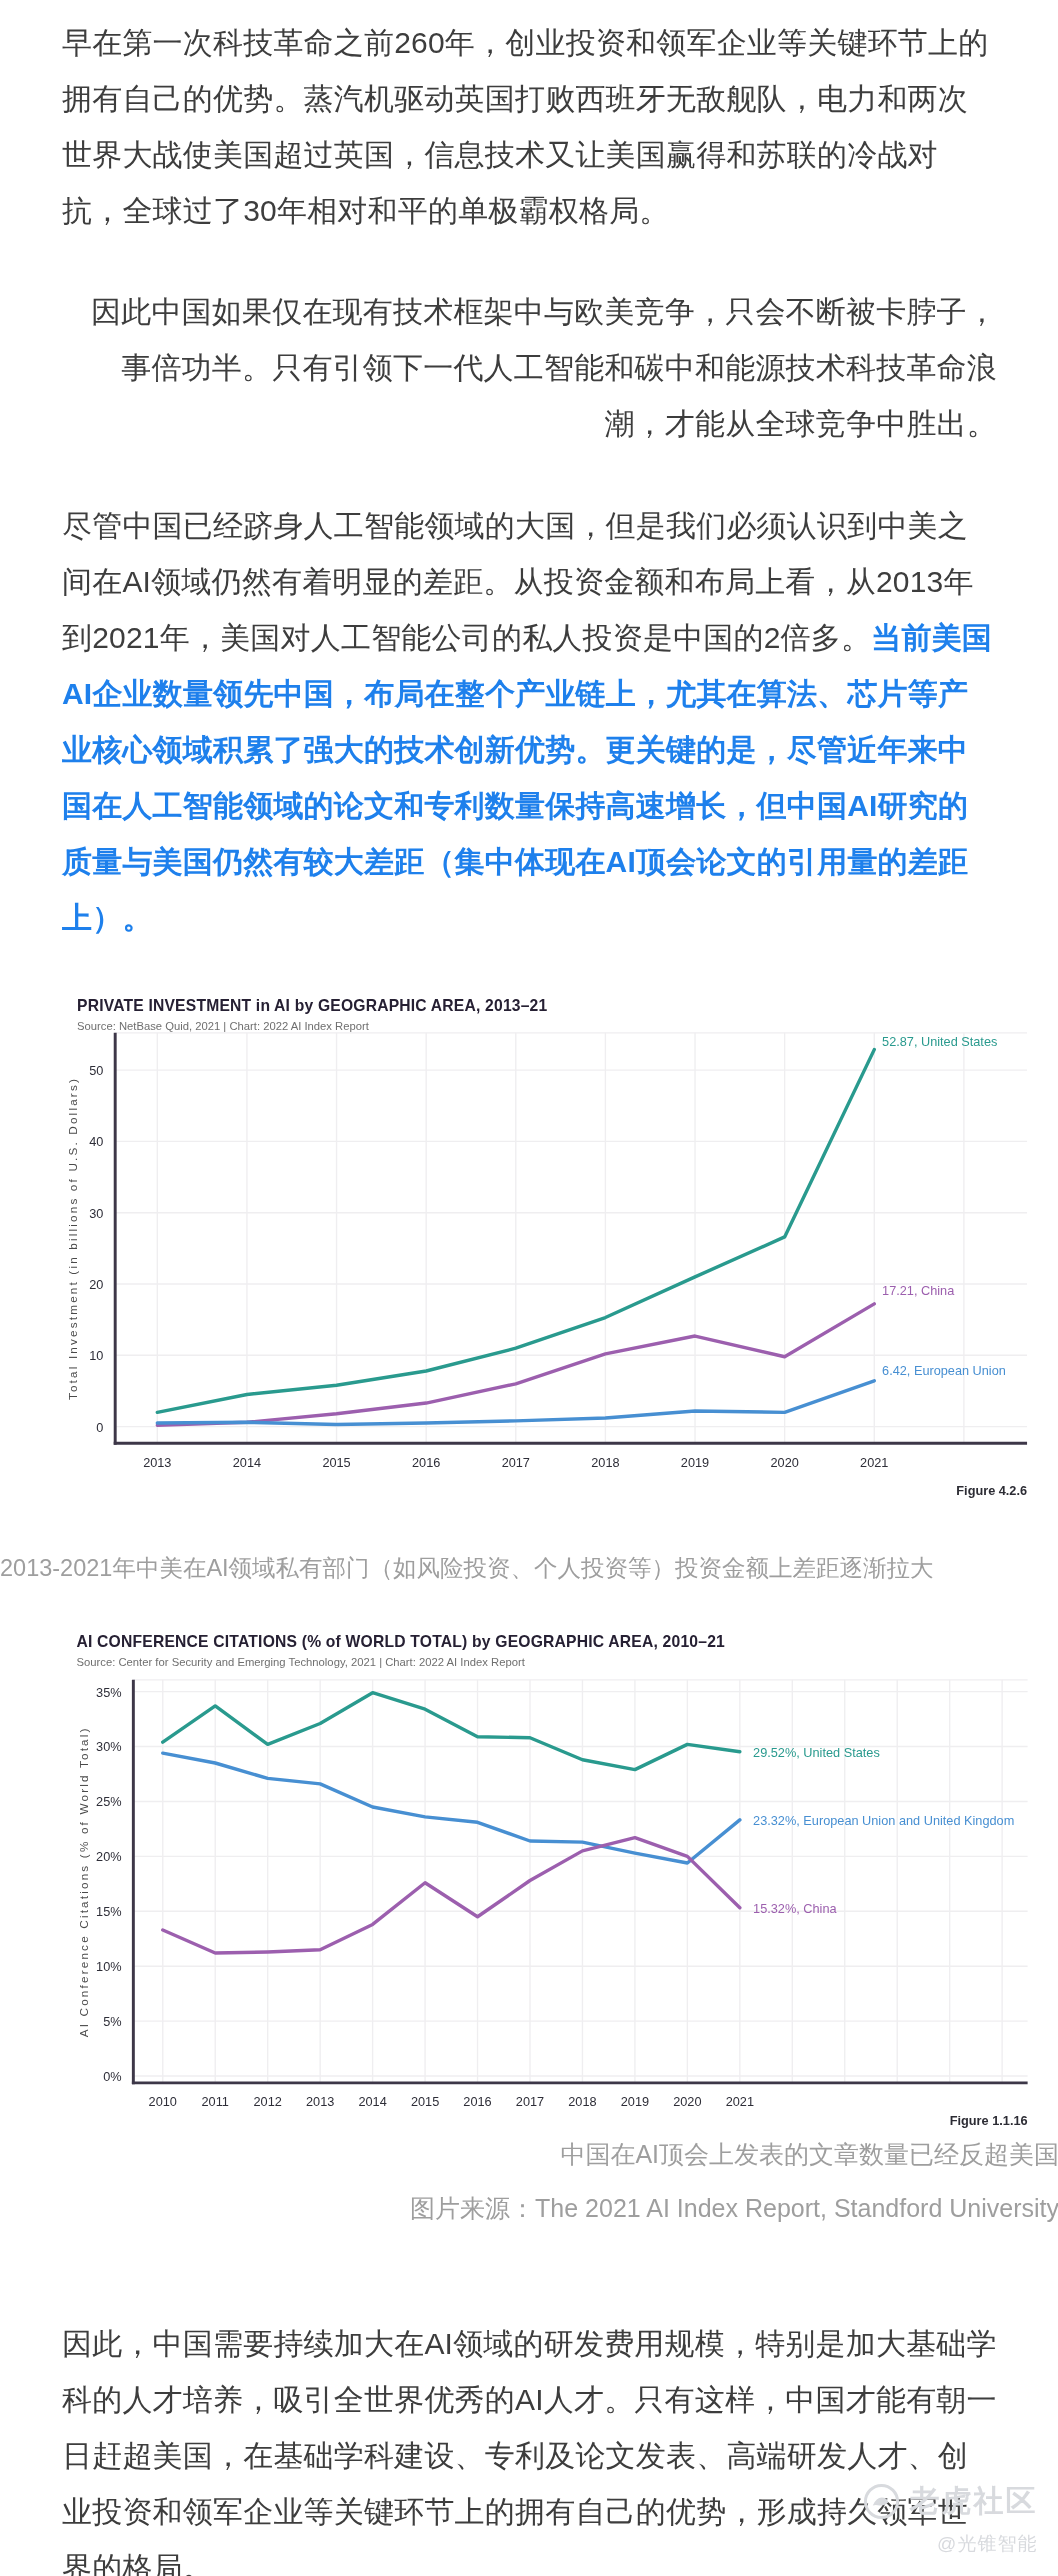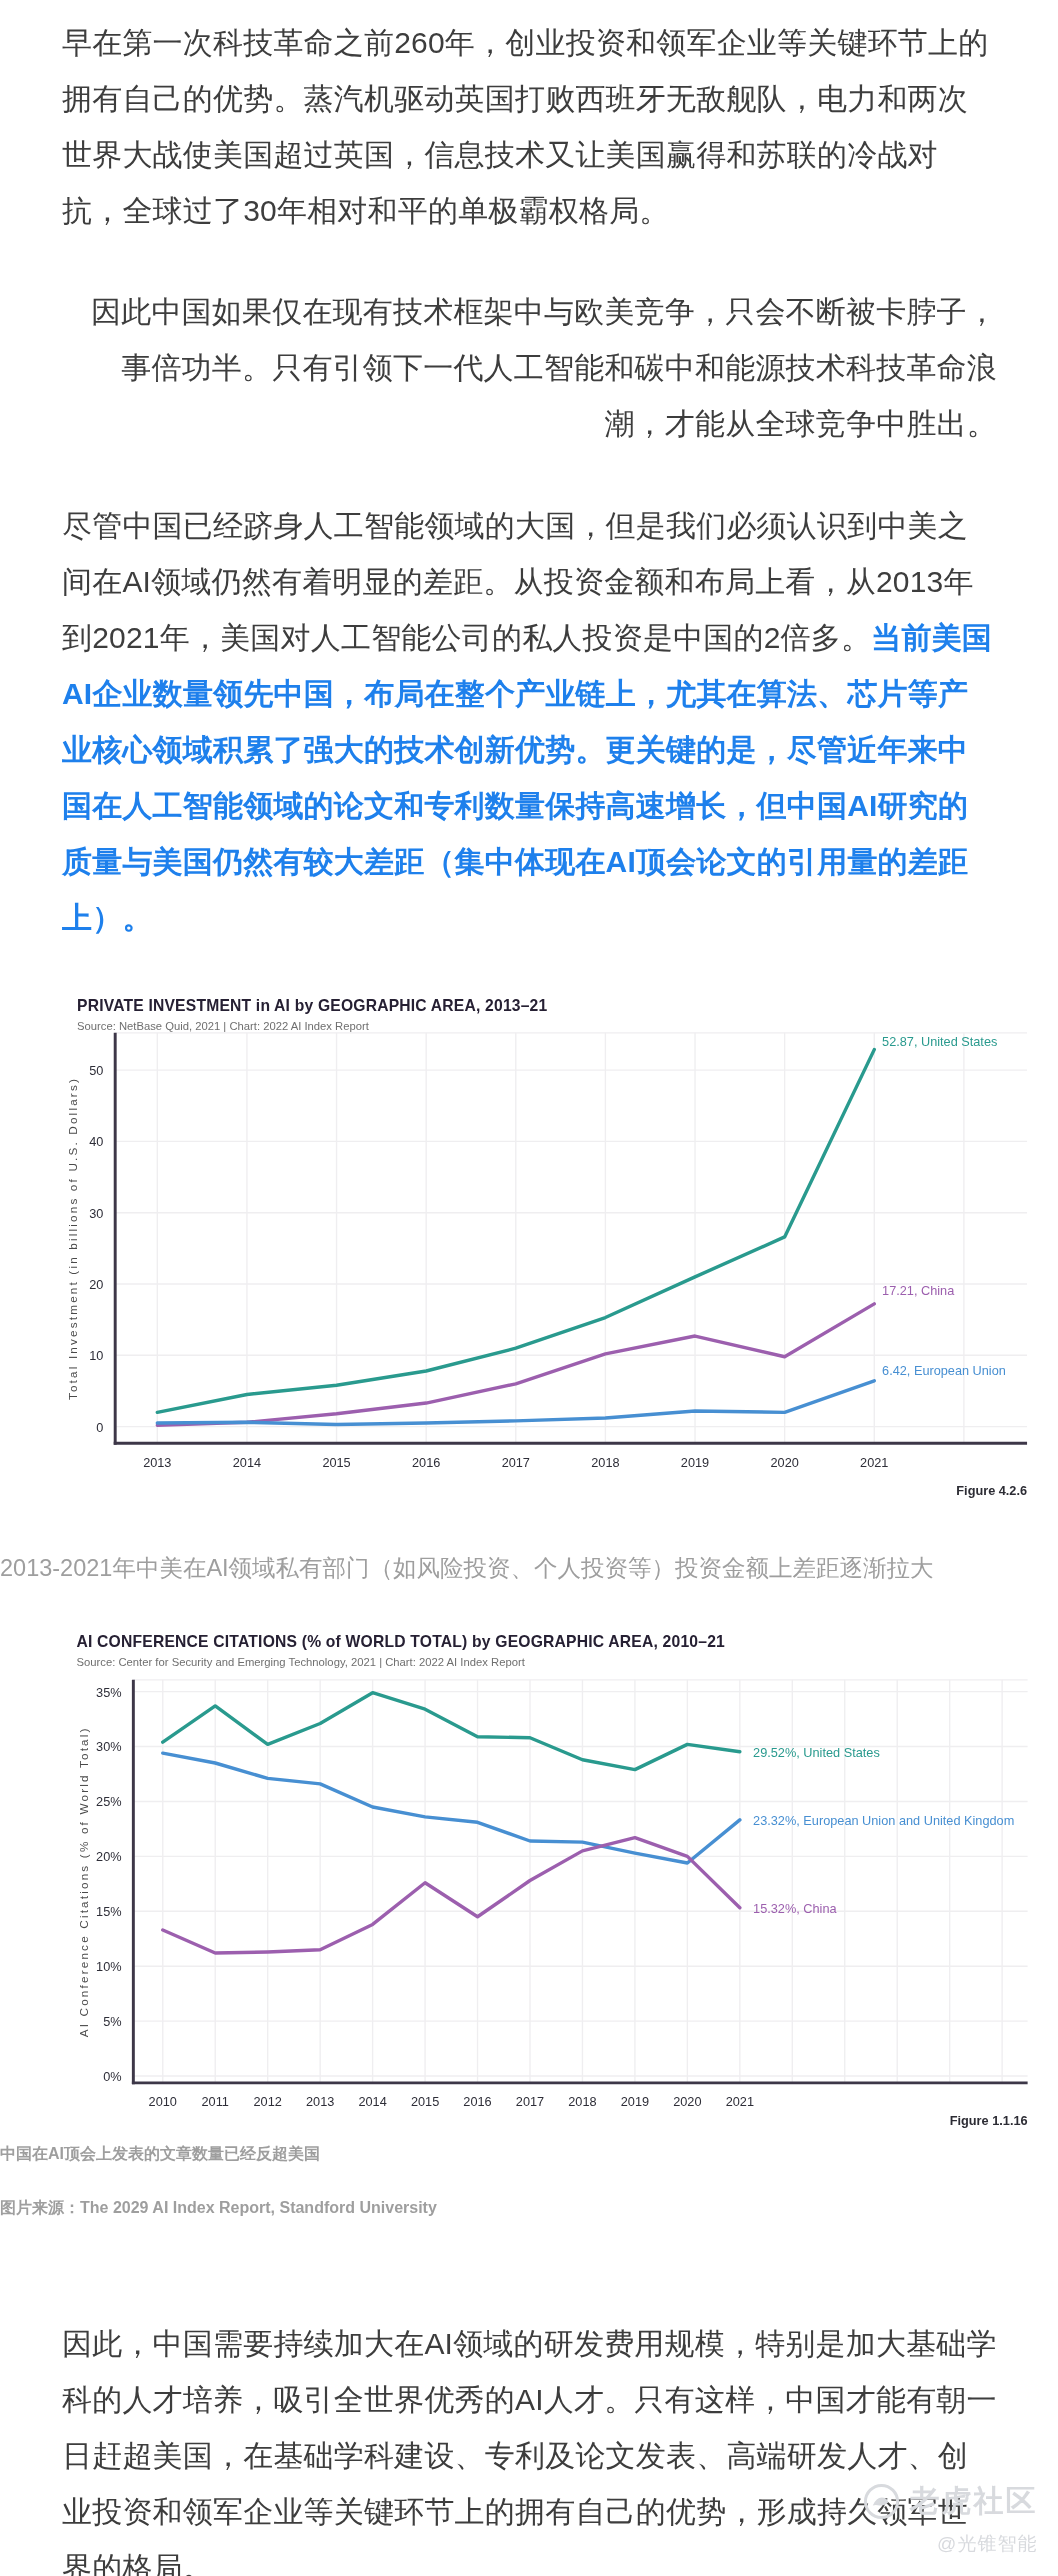--- a/index.html
+++ b/index.html
@@ -18,22 +18,22 @@
   .p3 { margin-bottom:0; }
   .p4 { margin-top:66px; }
   .highlight { color:#1e80ec; font-weight:bold; }
   .chart-svg { display:block; }
   #chart1-svg { margin-top:33px; }
   #chart2-svg { margin-top:28px; }
   .caption-1 {
     margin-top:47px; color:#9e9e9e;
     font-size:23.5px; line-height:37px;
   }
-  .captions-2 { margin-top:-7.8px; text-align:left; color:#9e9e9e;
-    font-size:16px; line-height:54px;font-weight:bold; }
+  .captions-2 { margin-top:-7.8px; text-align:right; color:#9e9e9e;
+    font-size:25px; line-height:54px; }
   
   .c-title   { font-family:"Liberation Sans",sans-serif; font-size:16px; font-weight:700; fill:#262033; letter-spacing:0.2px; }
   .c-source  { font-family:"Liberation Sans",sans-serif; font-size:11.5px; fill:#6f6f6f; }
   .c-ylabel  { font-family:"Liberation Sans",sans-serif; font-size:12px; fill:#4a4a4a; letter-spacing:2.2px; }
   .c-figure  { font-family:"Liberation Sans",sans-serif; font-size:13px; font-weight:600; fill:#2c2c34; }
   .ytick,.xtick { font-family:"Liberation Sans",sans-serif; font-size:13px; fill:#2e2e38; }
   .endlabel  { font-family:"Liberation Sans",sans-serif; font-size:13px; }
   line.grid  { stroke:#efeef0; stroke-width:1.4; }
   line.axis  { stroke:#3d3748; stroke-width:3; }
   .watermark {
@@ -167,21 +167,21 @@
       <text x="768" y="144.37600000000003" class="endlabel" text-anchor="start" fill="#299a8e">29.52%, United States</text>
       <polyline points="166,140.72000000000003 219.5,150.8 273,166.48000000000002 326.5,172.07999999999998 380,195.60000000000002 433.5,205.68 487,211.27999999999997 540.5,230.32000000000002 594,231.44 647.5,242.64000000000001 701,252.72000000000003 754.5,208.81600000000003" fill="none" stroke="#478fd2" stroke-width="3.5" stroke-linejoin="round" stroke-linecap="round"></polyline>
       <text x="768" y="213.81600000000003" class="endlabel" text-anchor="start" fill="#478fd2">23.32%, European Union and United Kingdom</text>
       <polyline points="166,321.03999999999996 219.5,344.56 273,343.44 326.5,341.20000000000005 380,315.44 433.5,272.88 487,307.6 540.5,270.64 594,240.4 647.5,226.96000000000004 701,246 754.5,298.416" fill="none" stroke="#9c5fae" stroke-width="3.5" stroke-linejoin="round" stroke-linecap="round"></polyline>
       <text x="768" y="303.416" class="endlabel" text-anchor="start" fill="#9c5fae">15.32%, China</text>
     </g>
 </svg>
 
 <div class="captions-2">
   <div>中国在AI顶会上发表的文章数量已经反超美国</div>
-  <div>图片来源：The 2029 AI Index Report, Standford University</div>
+  <div>图片来源：The 2021 AI Index Report, Standford University</div>
 </div>
 
 <div class="article">
   <p class="body-p p4">因此，中国需要持续加大在AI领域的研发费用规模，特别是加大基础学科的人才培养，吸引全世界优秀的AI人才。只有这样，中国才能有朝一日赶超美国，在基础学科建设、专利及论文发表、高端研发人才、创业投资和领军企业等关键环节上的拥有自己的优势，形成持久领军世界的格局。</p>
 </div>
 
 <div class="watermark">
   <div class="wm-row1">
     <span class="wm-icon">
       <svg width="37" height="37" viewBox="0 0 38 38">

